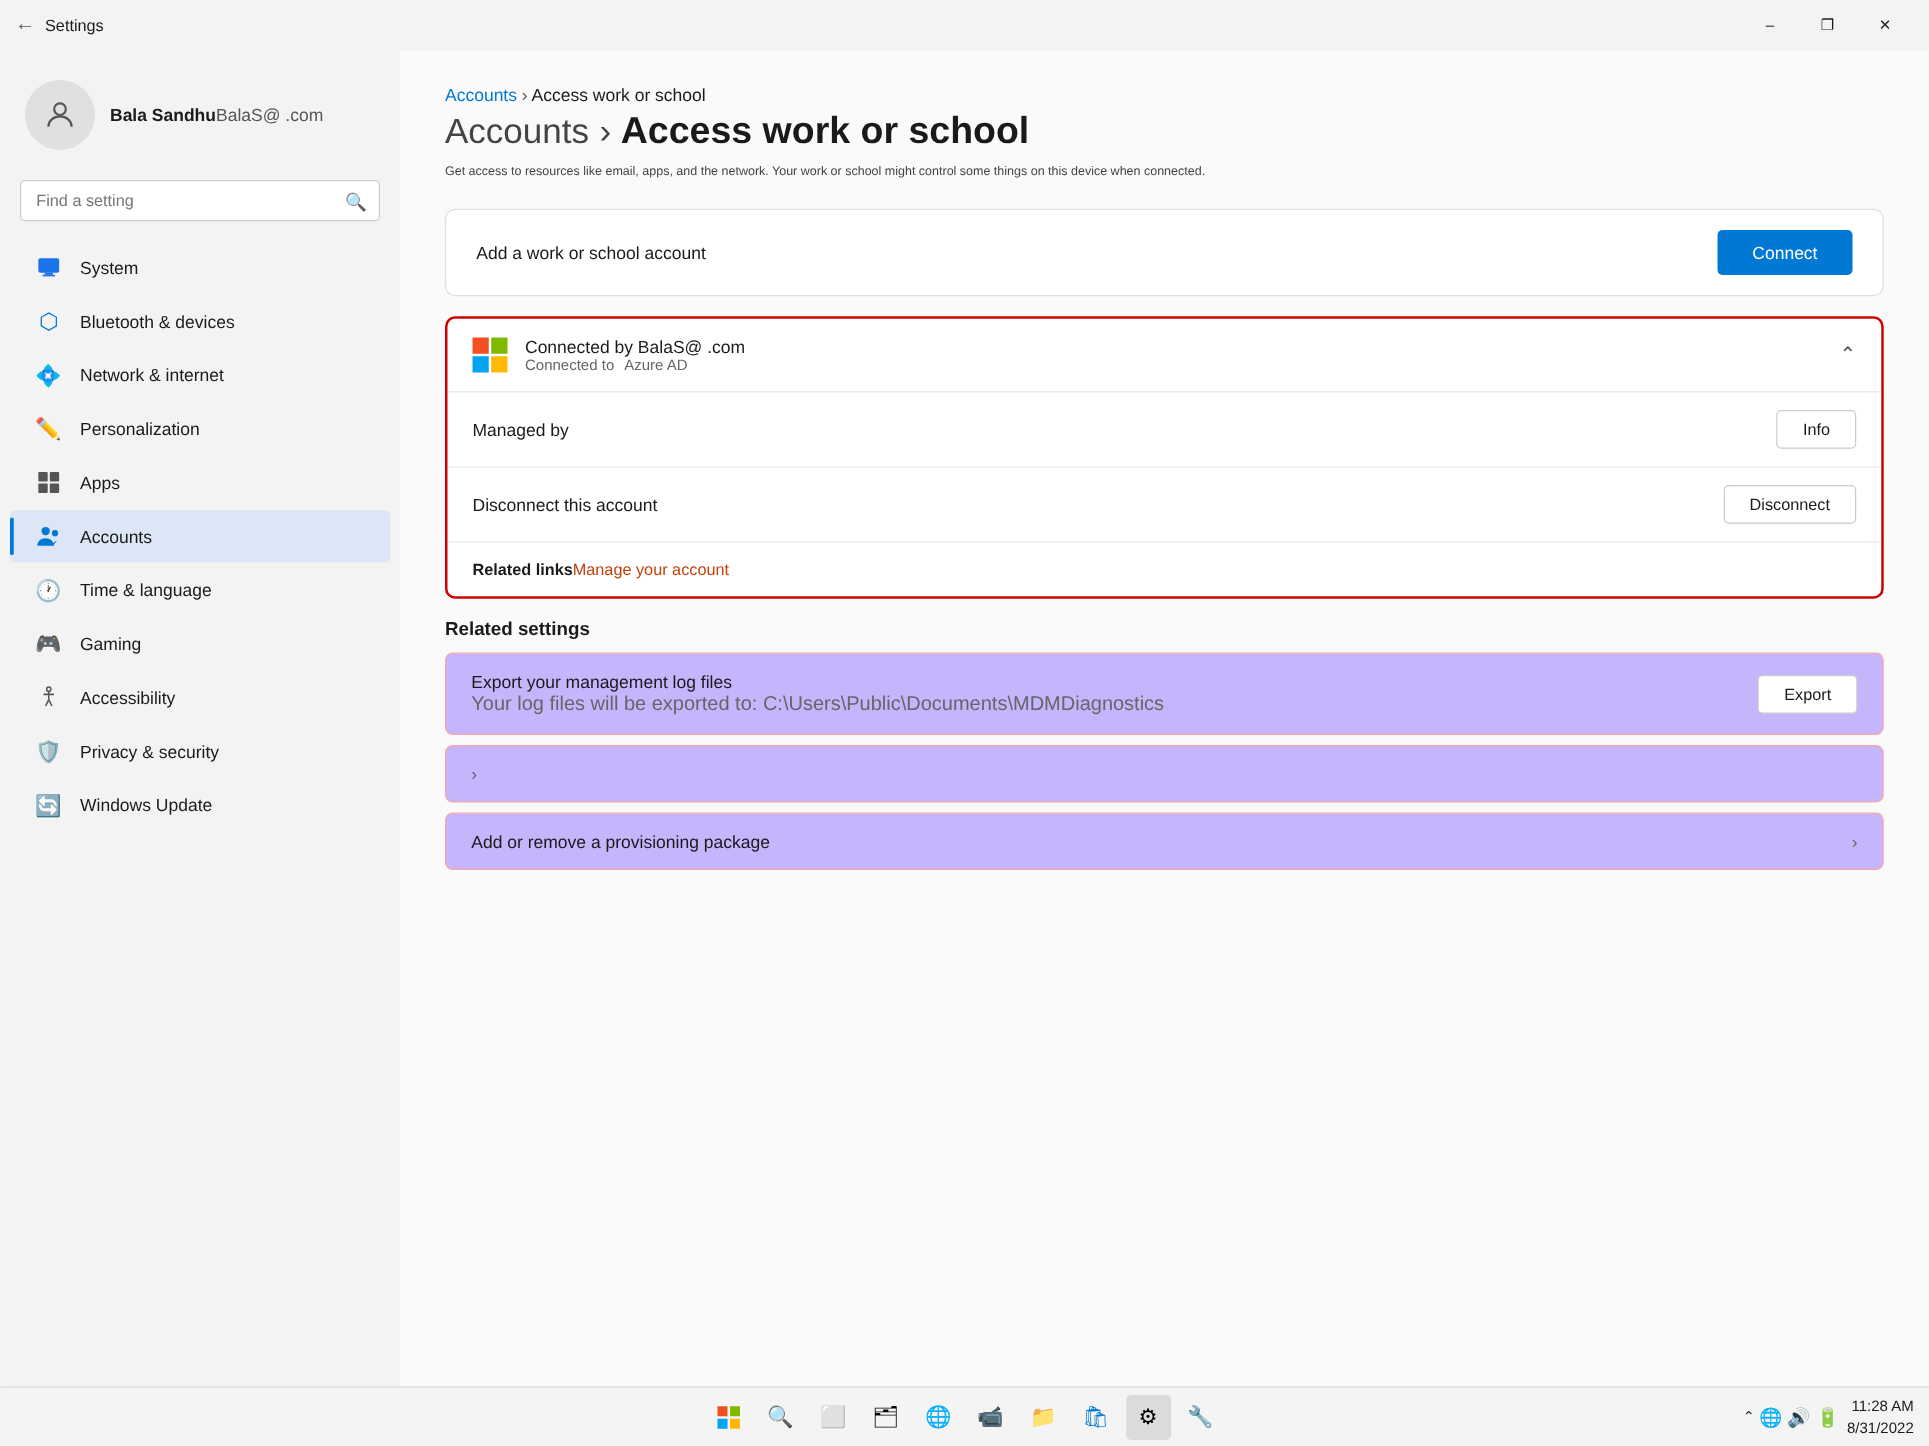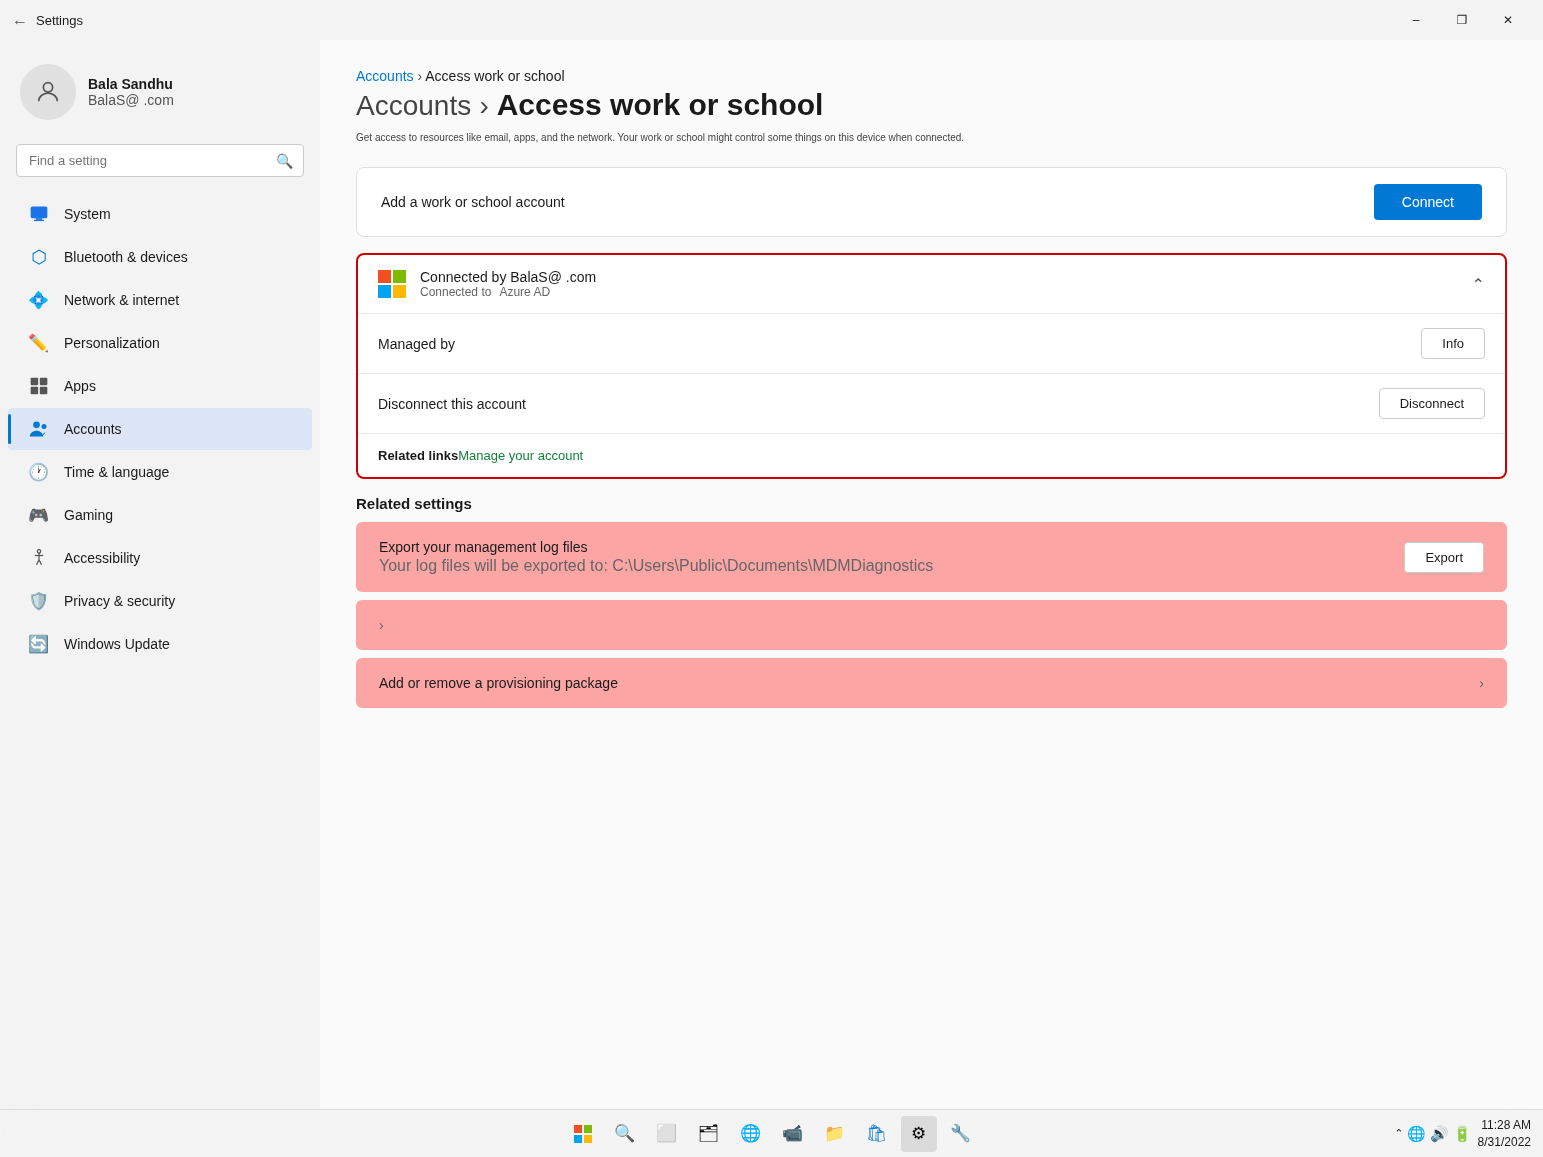--- a/index.html
+++ b/index.html
@@ -46,21 +46,21 @@
       padding: 12px 20px 20px 20px;
     }
     .user-avatar {
       width: 56px; height: 56px;
       background: #e0e0e0;
       border-radius: 50%;
       display: flex; align-items: center; justify-content: center;
       font-size: 22px; color: #555;
       flex-shrink: 0;
     }
-    .user-info { display: flex; flex-direction: column; }
+    .user-info { display: flex; flex-direction: row; }
     .user-name { font-size: 14px; font-weight: 700; color: #1a1a1a; }
     .user-email { font-size: 14px; color: #555; }
 
     .search-box {
       margin: 4px 16px 16px 16px;
       position: relative;
     }
     .search-box input {
       width: 100%;
       padding: 8px 36px 8px 12px;
@@ -209,34 +209,34 @@
       color: #1a1a1a;
     }
 
     .related-links-row {
       display: flex;
       align-items: center;
       gap: 0;
       padding: 14px 20px;
     }
     .related-links-label { font-size: 13px; font-weight: 600; color: #1a1a1a; }
-    .related-link { font-size: 13px; color: #15803d; cursor: pointer; text-decoration: none; }
+    .related-link { font-size: 13px; color: #c2410c; cursor: pointer; text-decoration: none; }
 
     
     .section-title {
       font-size: 15px;
       font-weight: 600;
       color: #1a1a1a;
       margin-bottom: 10px;
       margin-top: 8px;
     }
 
     .settings-row {
-      background: #fca5a5;
-      border: 3px solid #fca5a5;
+      background: #c4b5fd;
+      border: 1px solid #fca5a5;
       padding: 14px 20px;
       display: flex;
       align-items: center;
       justify-content: space-between;
       margin-bottom: 8px;
       border-radius: 6px;
     }
     .settings-row-info { display: flex; flex-direction: column; gap: 2px; }
     .settings-row-title { font-size: 14px; color: #1a1a1a; }
     .settings-row-desc { font-size: 16px; color: #666; }

